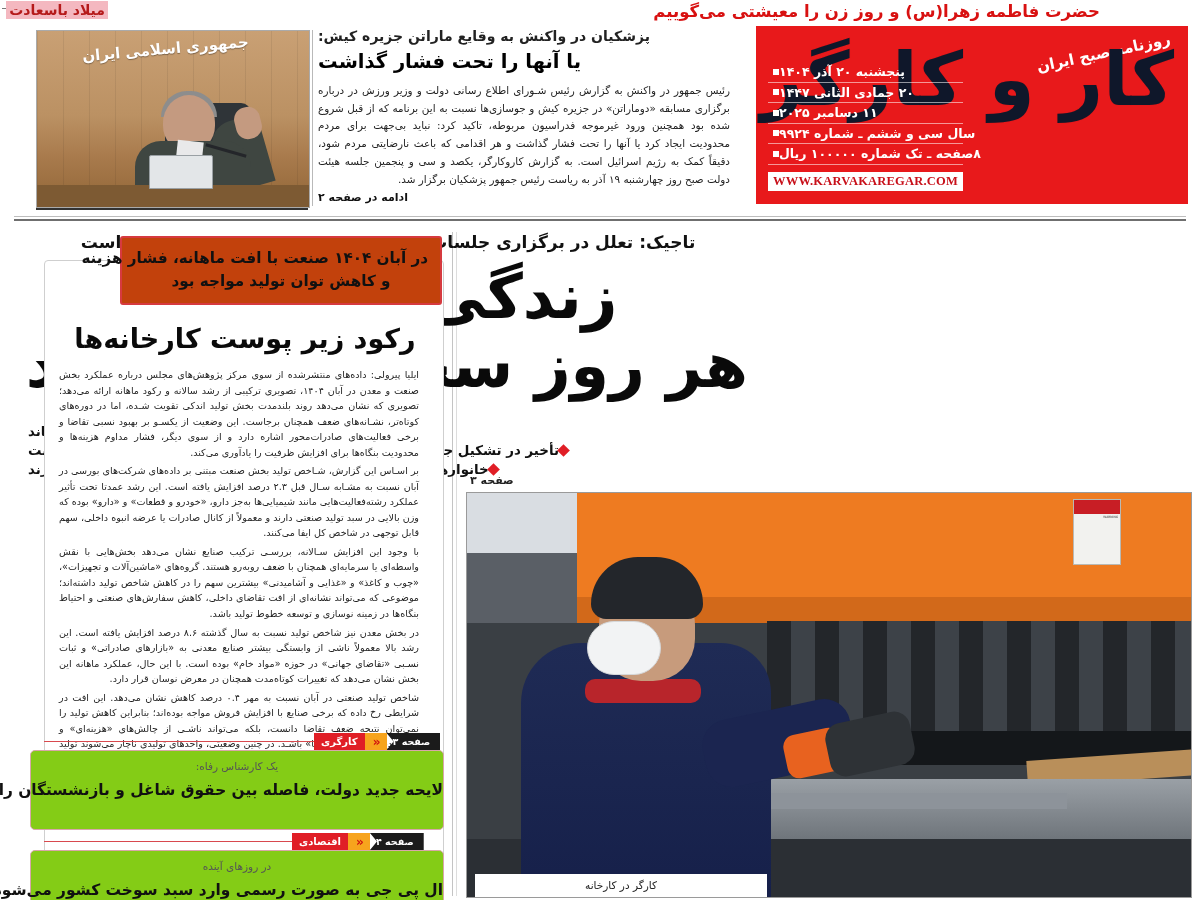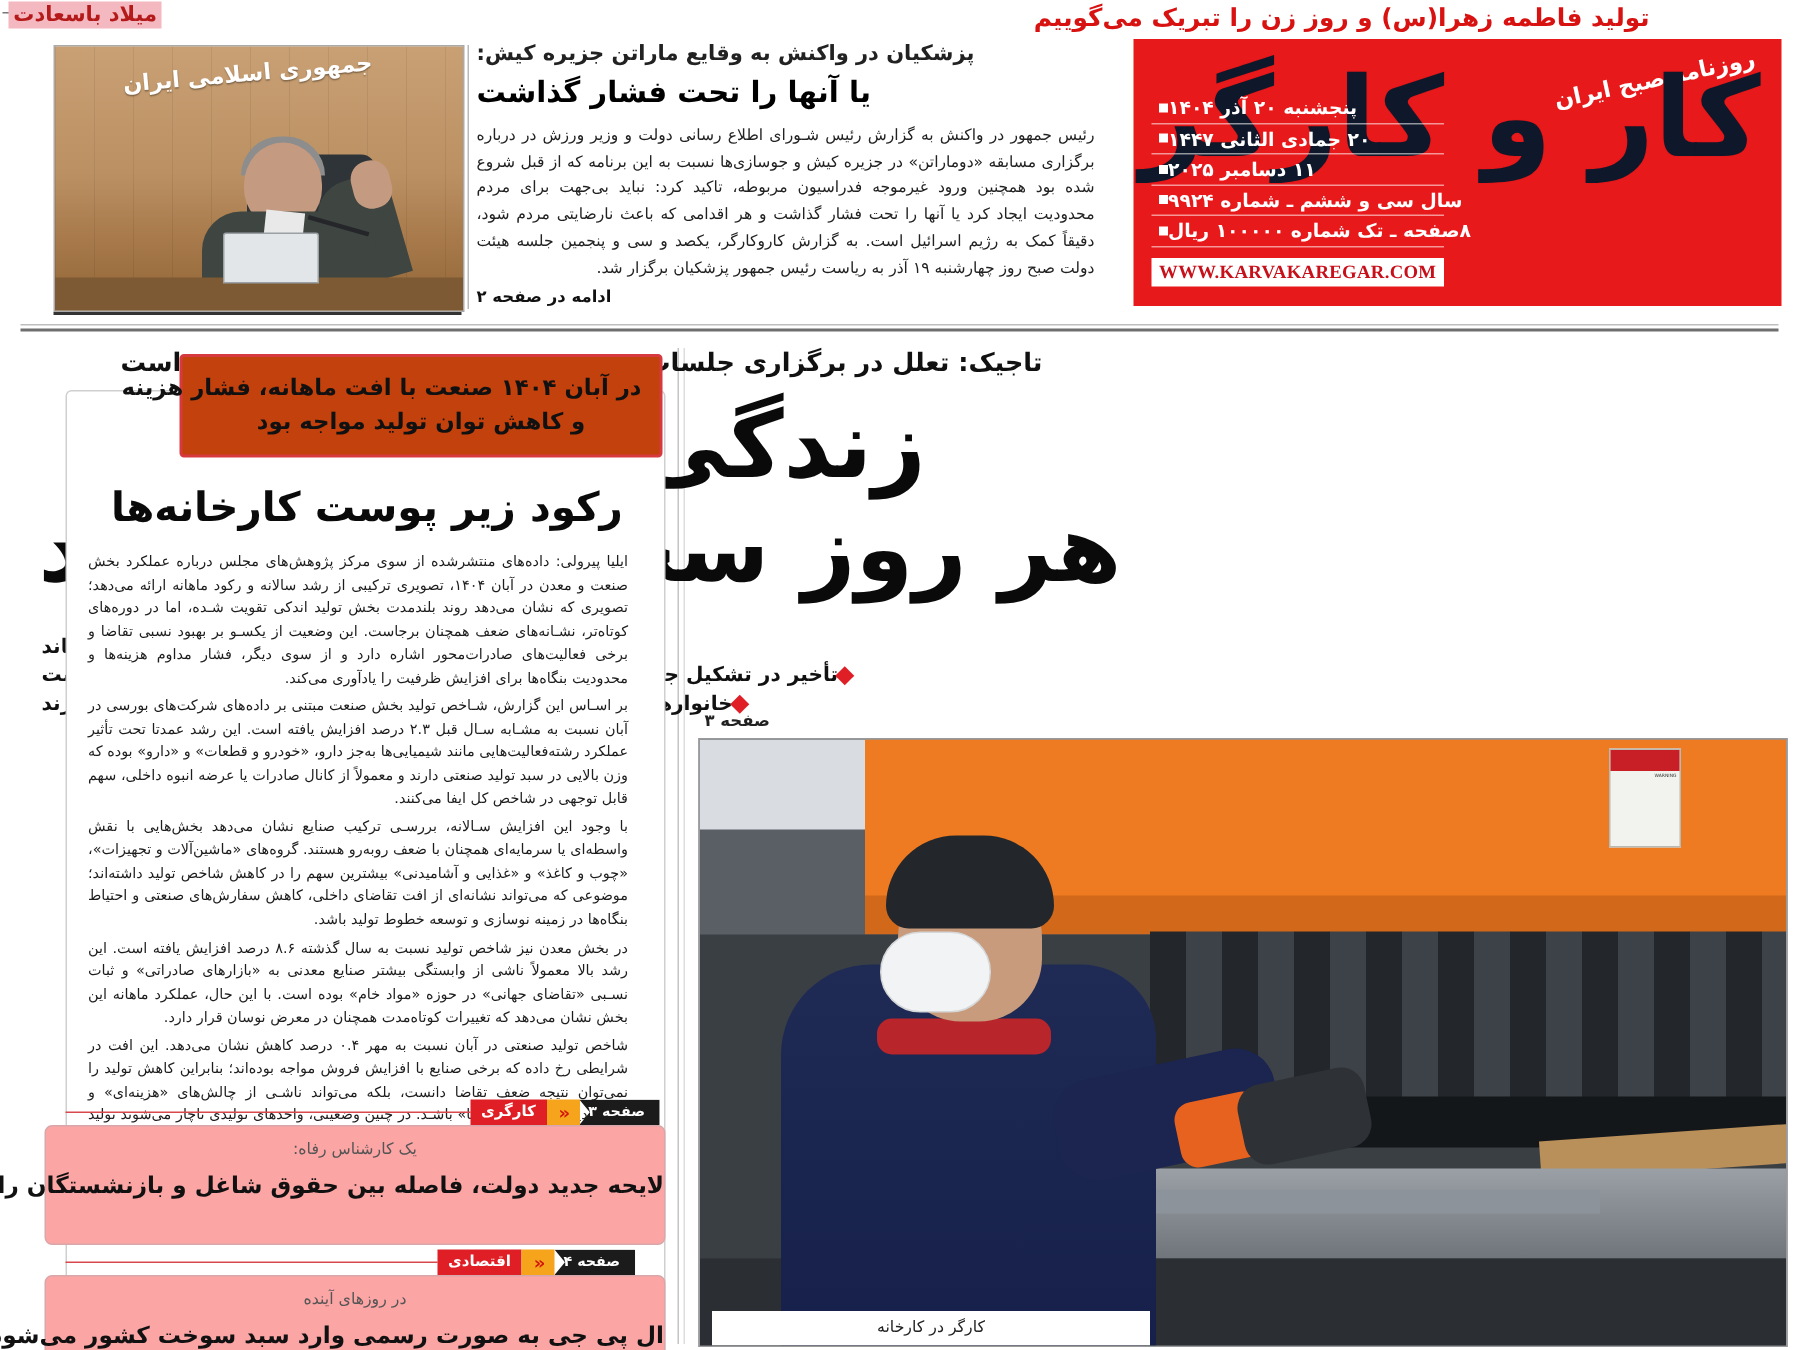--- a/index.html
+++ b/index.html
@@ -202,21 +202,21 @@
     background:#1b1b1b;color:#fff;font-size:9.5px;font-weight:bold;
     padding:0 10px 0 6px;display:flex;align-items:center;direction:rtl;
     clip-path:polygon(0 0,100% 0,100% 100%,0 100%,7px 50%);
   }
   .sb-line{
     position:absolute;height:1px;background:#d8494e;
   }
 
   
   .small-story{
-    position:absolute;border:1px solid #d9a6a9;border-radius:5px;background:#fca5a5;
+    position:absolute;border:1px solid #d9a6a9;border-radius:5px;background:#84cc16;
     box-sizing:border-box;
   }
   .ss-kicker{
     font-size:10.5px;color:#555;direction:rtl;text-align:center;margin-top:9px;
   }
   .ss-title{
     font-size:15.4px;font-weight:bold;color:#111;direction:rtl;text-align:center;
     margin-top:7px;line-height:1.45;white-space:nowrap;
   }
 
@@ -263,21 +263,21 @@
 </style>
 </head>
 <body>
 
 <div class="page">
 
   <div class="crop-mark"></div>
 
   <div class="greeting-bar">
     <div class="greeting-highlight">میلاد باسعادت</div>
-    <div class="greeting-text">تولید فاطمه زهرا(س) و روز زن را تبریک می‌گوییم</div>
+    <div class="greeting-text">حضرت فاطمه زهرا(س) و روز زن را معیشتی می‌گوییم</div>
   </div>
 
   <div class="masthead">
     <div class="mast-tagline">روزنامه صبح ایران</div>
     <div class="mast-logo">کار و کارگر</div>
     <div class="mast-info">
       <div class="mast-row">
         <span class="sq"></span>
         <span>پنجشنبه ۲۰ آذر ۱۴۰۴</span>
       </div>

